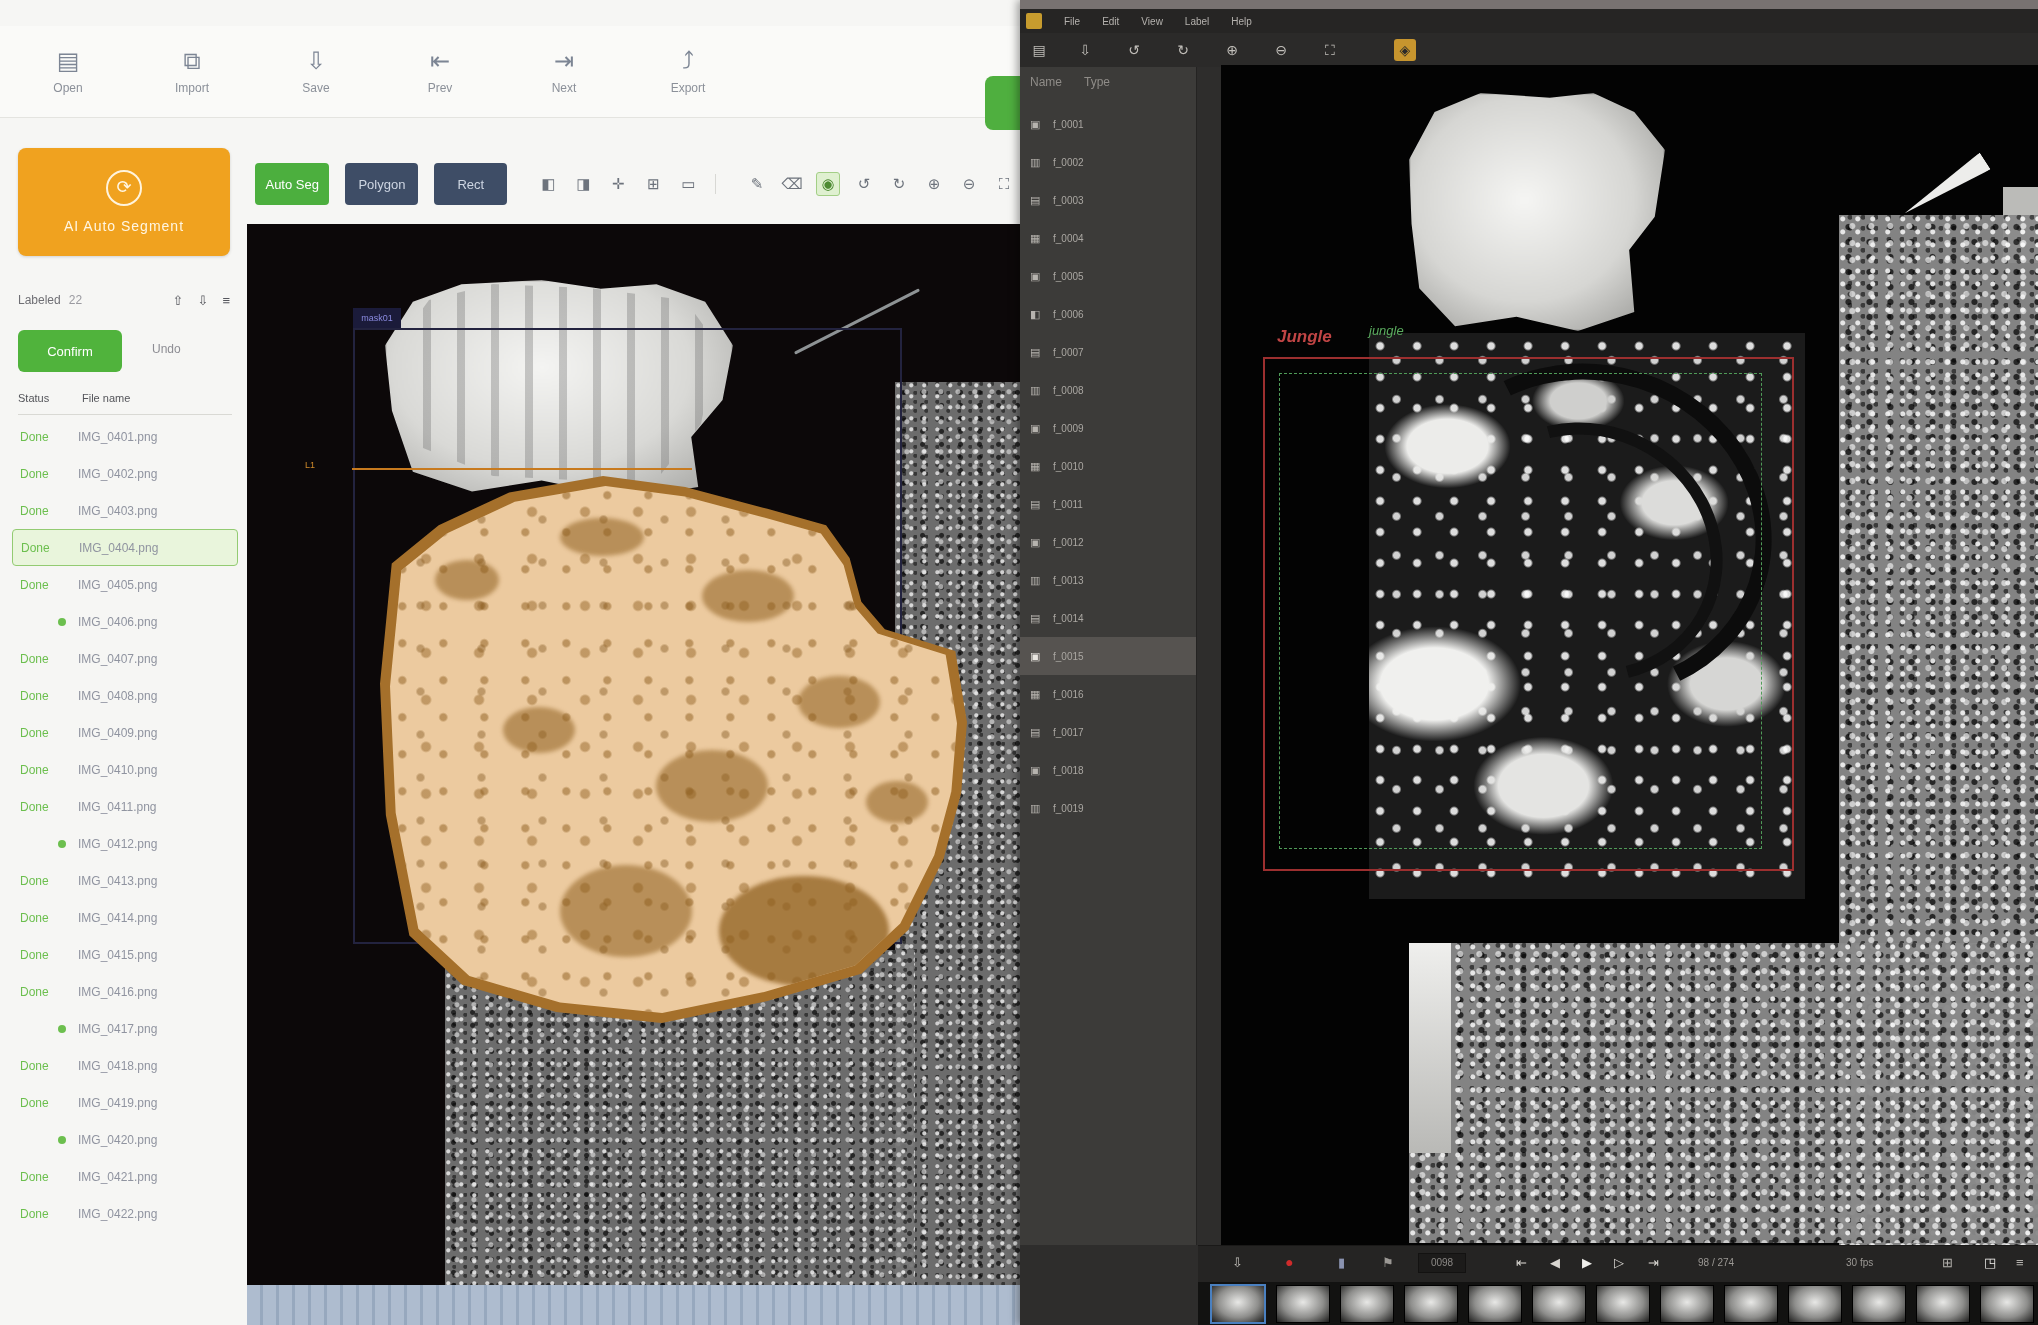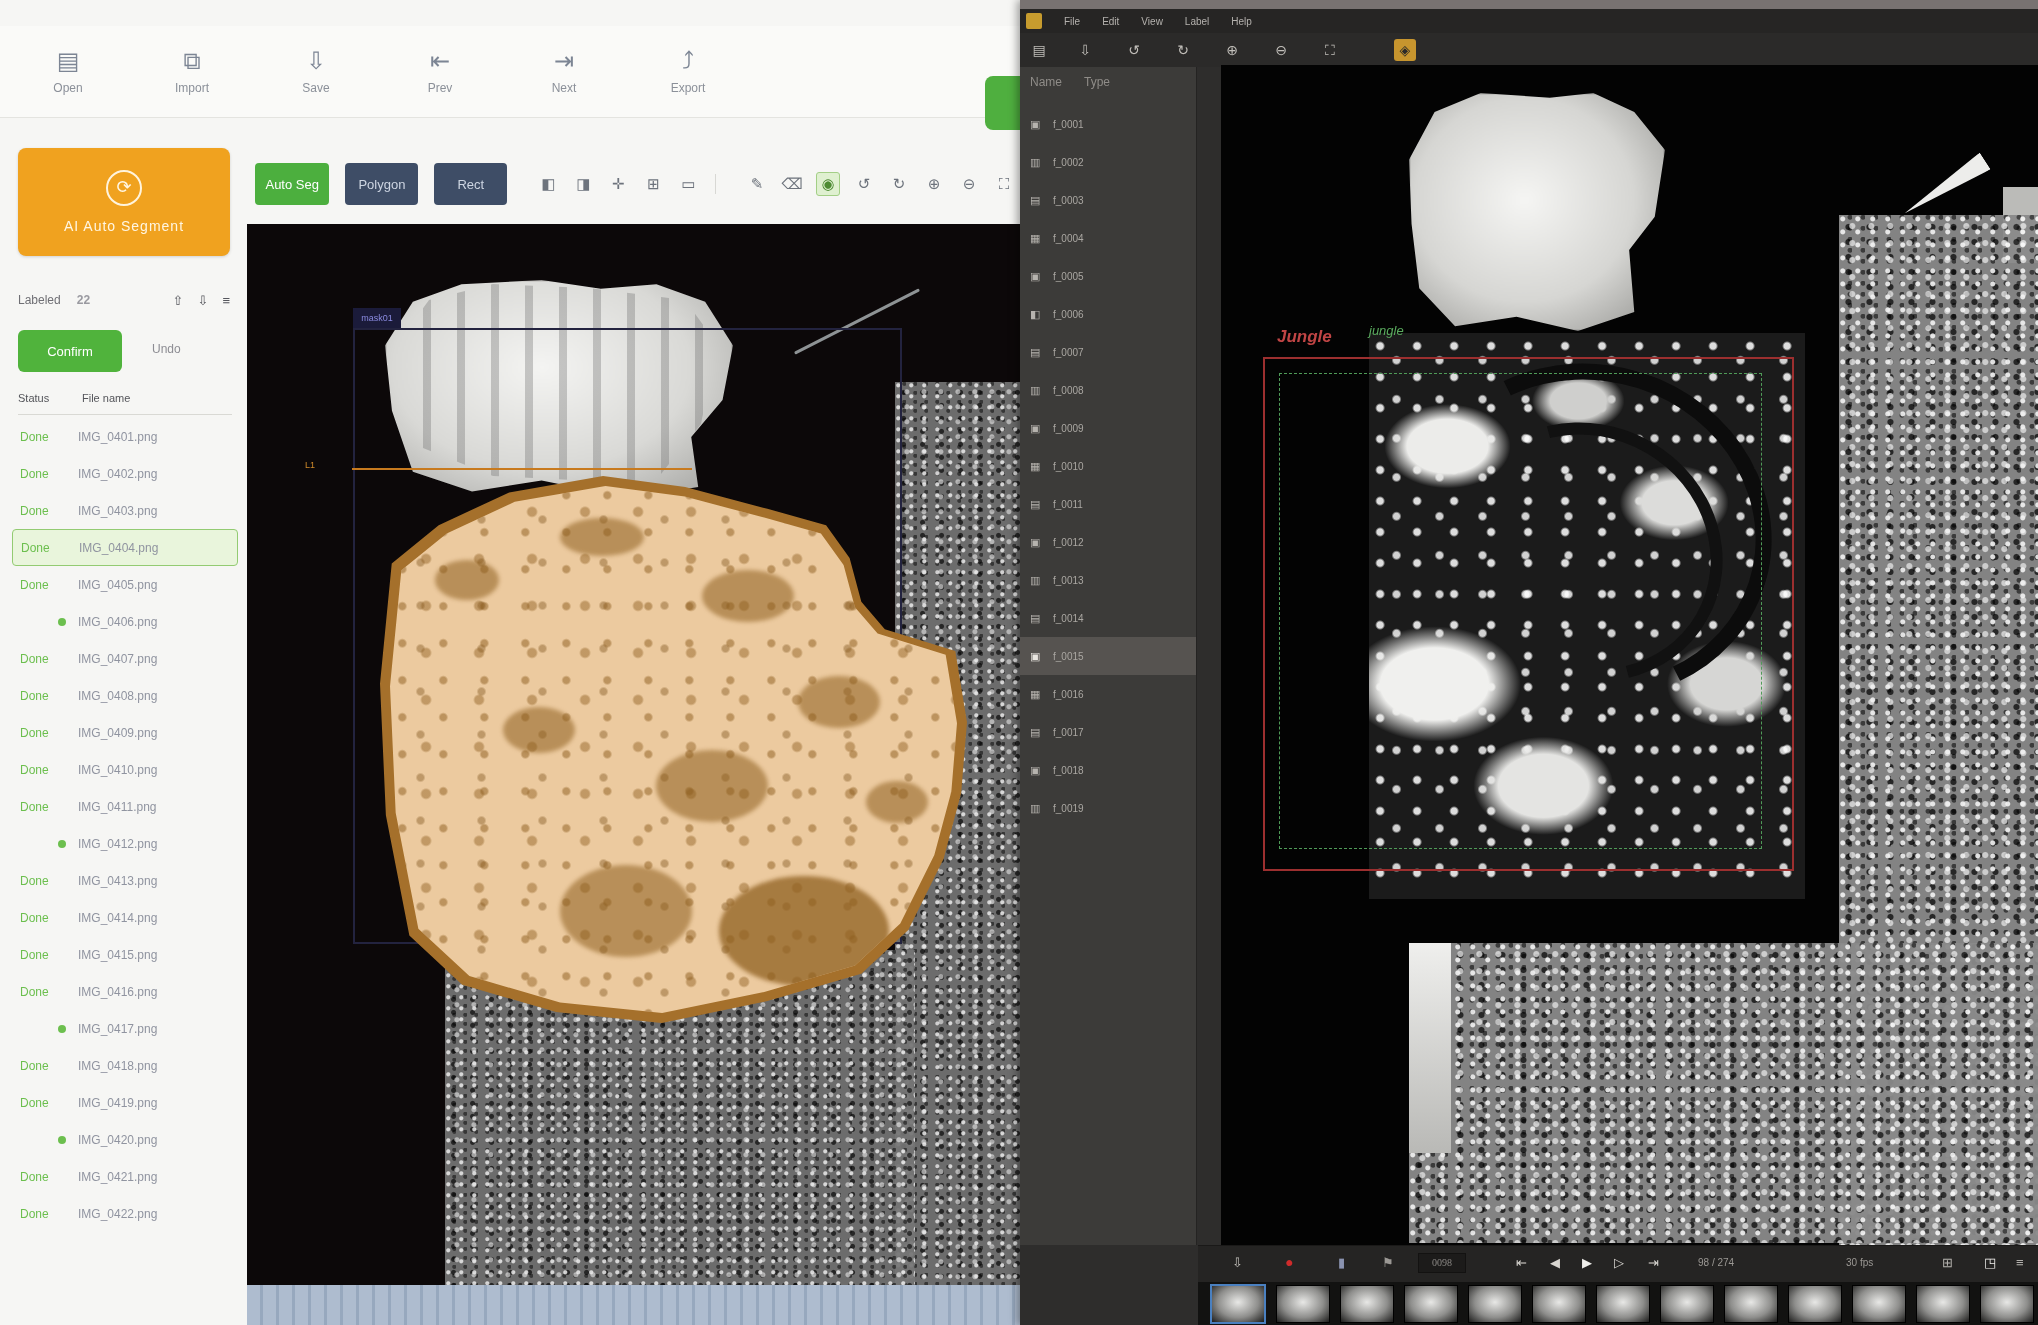--- a/index.html
+++ b/index.html
@@ -18,21 +18,21 @@
   .tb-lbl{font-size:12px;color:#8b9099;}
   .la-corner-btn{left:985px;top:76px;width:37px;height:54px;background:#4faf3f;border-radius:8px 0 0 8px;}
 
   
   .la-side{left:12px;top:140px;width:226px;height:1140px;}
   .orange-btn{left:6px;top:8px;width:212px;height:108px;background:#f0a21f;border-radius:8px;display:flex;flex-direction:column;align-items:center;justify-content:center;gap:12px;cursor:pointer;box-shadow:0 1px 3px rgba(0,0,0,.15);}
   .orange-ico{width:32px;height:32px;border:2px solid #fff4dd;border-radius:50%;color:#fff6e2;font-size:18px;line-height:30px;text-align:center;}
   .orange-lbl{font-size:14px;color:#fff6e2;letter-spacing:1px;}
   .side-stats{left:6px;top:148px;width:212px;height:24px;display:flex;align-items:center;}
   .stats-lbl{font-size:12px;color:#6f6f74;}
-  .stats-count{font-size:12px;color:#9a9aa0;margin-left:16px;font-weight:bold;}
+  .stats-count{font-size:12px;color:#9a9aa0;margin-left:8px;}
   .stats-icons{margin-left:auto;display:flex;gap:14px;}
   .stats-ico{font-size:13px;color:#55565c;cursor:pointer;}
   .confirm-btn{left:6px;top:190px;width:104px;height:42px;background:#50b33c;border:none;border-radius:6px;color:#fff;font-size:13px;cursor:pointer;}
   .undo-link{left:140px;top:202px;font-size:12px;color:#8d8d93;cursor:pointer;}
   .list-header{left:6px;top:252px;width:214px;height:22px;display:flex;border-bottom:1px solid #d9d9d4;}
   .lh-col1{font-size:11px;color:#54555a;width:64px;}
   .lh-col2{font-size:11px;color:#54555a;}
   .file-list{left:0px;top:278px;width:226px;height:840px;overflow:hidden;}
   .file-row{height:37px;display:flex;align-items:center;padding:0 8px;box-sizing:border-box;border-radius:4px;cursor:pointer;}
   .file-row.sel{background:#e9f5dc;border:1px solid #93cb72;}
@@ -498,21 +498,21 @@
       <div class="abs green-dash"></div>
       <span class="abs red-label">Jungle</span>
       <span class="abs green-label">jungle</span>
     </div>
 
     <div class="abs ra-transport">
         <span class="tr-item" style="color: rgb(194, 191, 186); left: 34px;">⇩</span>
         <span class="tr-item" style="color: rgb(207, 43, 43); left: 88px;">⏺</span>
         <span class="tr-item" style="color: rgb(138, 147, 176); left: 140px;">▮</span>
         <span class="tr-item" style="color: rgb(155, 152, 148); left: 184px;">⚑</span>
-        <span class="tr-field" style="left: 220px; font-family: Liberation Serif, serif;">0098</span>
+        <span class="tr-field" style="left: 220px;">0098</span>
         <span class="tr-item" style="color: rgb(216, 213, 208); left: 318px;">⇤</span>
         <span class="tr-item" style="color: rgb(216, 213, 208); left: 352px;">◀</span>
         <span class="tr-item" style="color: rgb(240, 239, 236); left: 384px;">▶</span>
         <span class="tr-item" style="color: rgb(216, 213, 208); left: 416px;">▷</span>
         <span class="tr-item" style="color: rgb(216, 213, 208); left: 450px;">⇥</span>
         <span class="tr-text" style="left: 500px;">98 / 274</span>
         <span class="tr-text" style="left: 648px;">30 fps</span>
         <span class="tr-item" style="color: rgb(181, 178, 174); left: 744px;">⊞</span>
         <span class="tr-item" style="color: rgb(240, 239, 236); left: 786px;">◳</span>
         <span class="tr-item" style="color: rgb(181, 178, 174); left: 818px;">≡</span>

